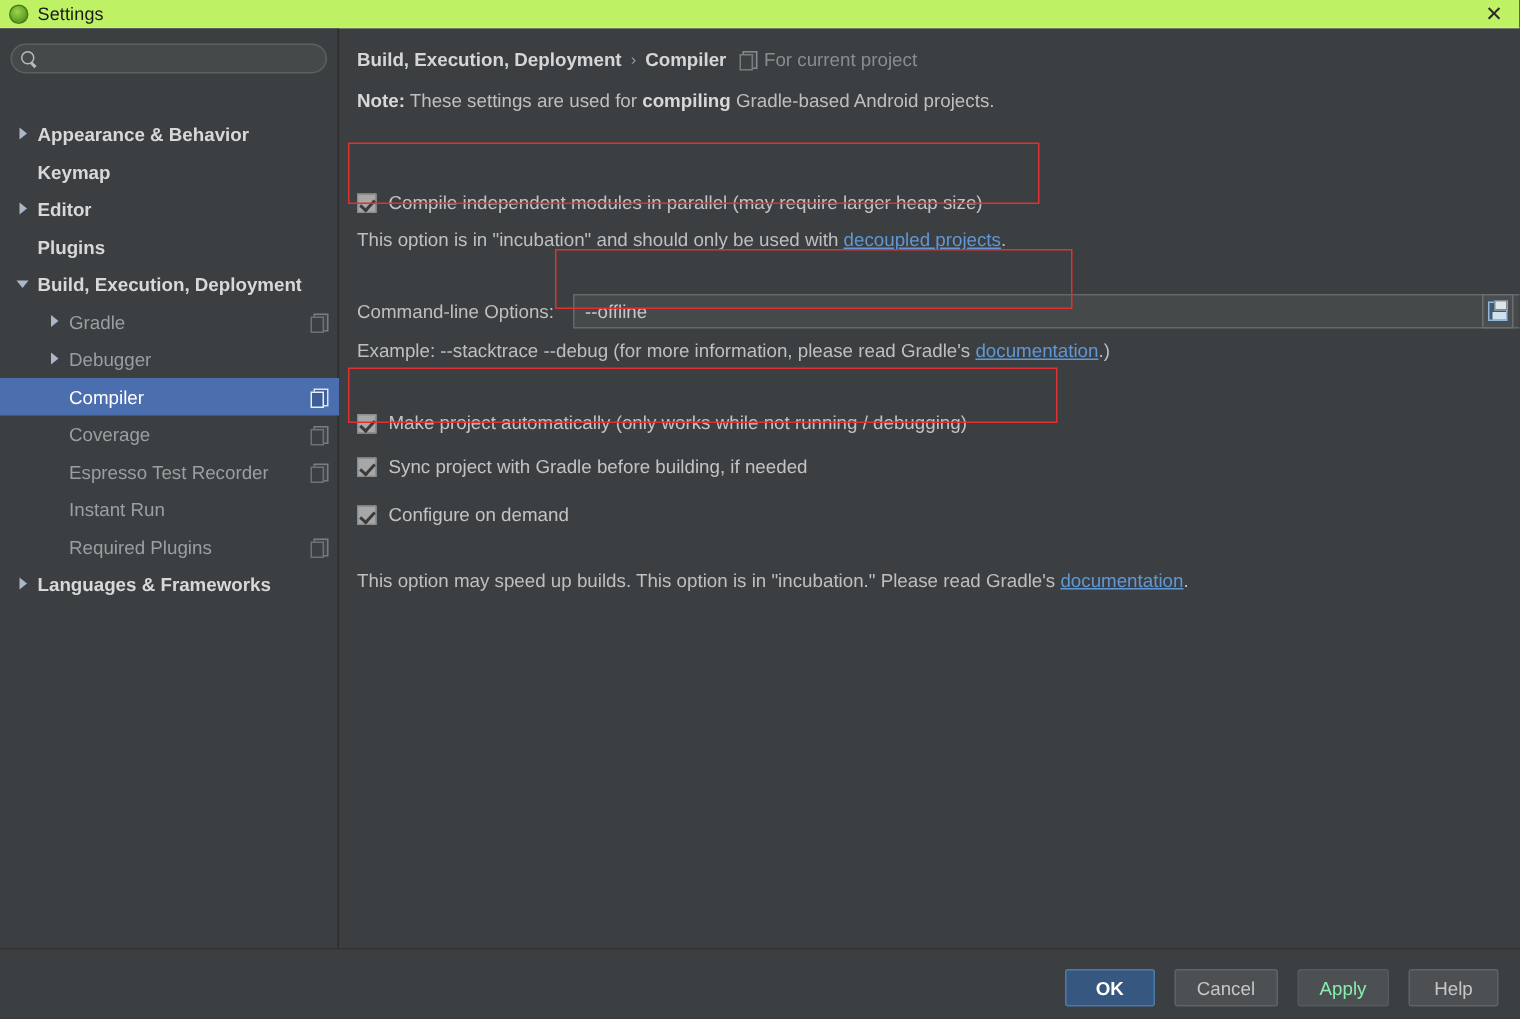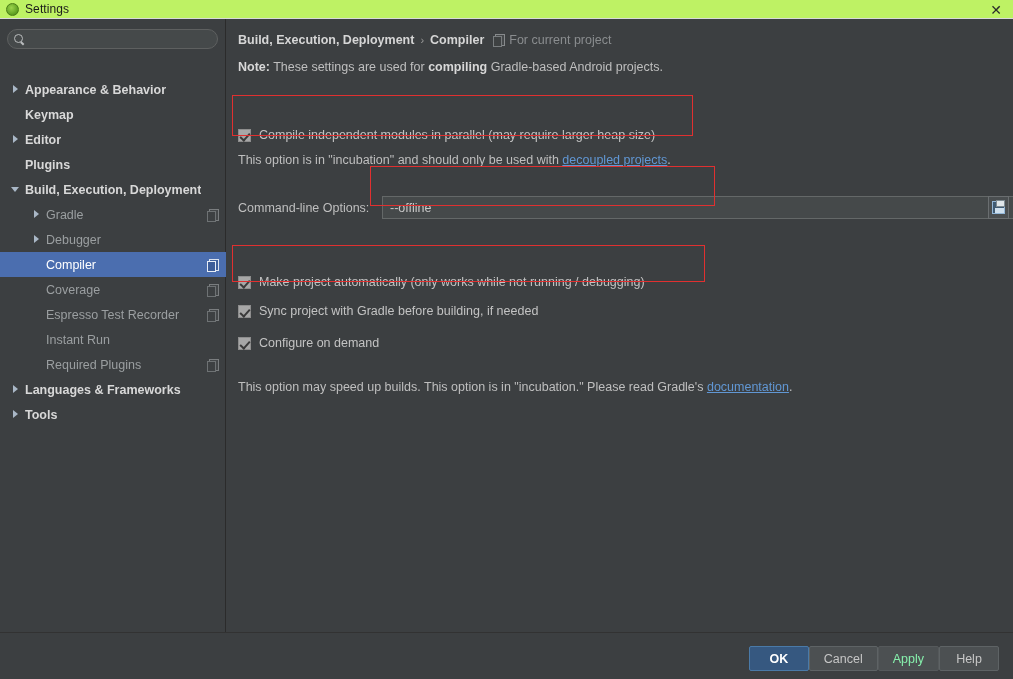--- a/index.html
+++ b/index.html
@@ -232,21 +232,21 @@
 
   
   .footer {
     position: absolute; top: 613px; left: 0;
     width: 1013px; height: 47px;
     background: #3c3f41;
     border-top: 1px solid #323232;
   }
   .btns {
     position: absolute; right: 14px; top: 13px;
-    display: flex;  padding-left: 16px;
+    display: flex; gap: 13px; padding-left: 16px;
   }
   .btn {
     height: 25px; min-width: 60px;
     padding: 0 14px;
     display: flex; align-items: center; justify-content: center;
     font-size: 12.5px;
     background: #4c5052;
     border: 1px solid #5e6365;
     border-radius: 2px;
     color: #c6c6c6;
@@ -329,24 +329,20 @@
         </div>
         <div class="tree-row lvl1">
           <span class="arrow"></span>
           <span class="tree-label">Required Plugins</span>
           <span class="scope-badge"></span>
         </div>
         <div class="tree-row lvl0">
           <span class="arrow right"></span>
           <span class="tree-label">Languages &amp; Frameworks</span>
         </div>
-        <div class="tree-row lvl0">
-          <span class="arrow right"></span>
-          <span class="tree-label">Tools</span>
-        </div>
       </div>
   </div>
 
   <div class="content">
 
     <div class="breadcrumb">
       <span class="bc-main">Build, Execution, Deployment</span>
       <span class="bc-sep">›</span>
       <span class="bc-main">Compiler</span>
       <span class="bc-scope-icon"></span>
@@ -365,20 +361,23 @@
       <span>This option is in "incubation" and should only be used with </span><span class="link">decoupled projects</span><span>.</span>
     </div>
 
     <div class="cmd-label">Command-line Options:</div>
     <div class="cmd-field">
       <input type="text" id="cmdInput" placeholder="" value="--offline" style="">
     </div>
     <div class="cmd-btn">
       <span class="expand-icon"></span>
     </div>
+    <div class="row-text" style="position:absolute; top:208px; left:11px;">
+      <span>Example: --stacktrace --debug (for more information, please read Gradle's </span><span class="link">documentation</span><span>.)</span>
+    </div>
 
     <div class="cb-row" style="top:285px; left:11px;">
       <span class="checkbox"></span>
       <span class="cb-label">Sync project with Gradle before building, if needed</span>
     </div>
 
     <div class="cb-row" style="top:256px; left:11px;">
       <span class="checkbox"></span>
       <span class="cb-label">Make project automatically (only works while not running / debugging)</span>
     </div>

